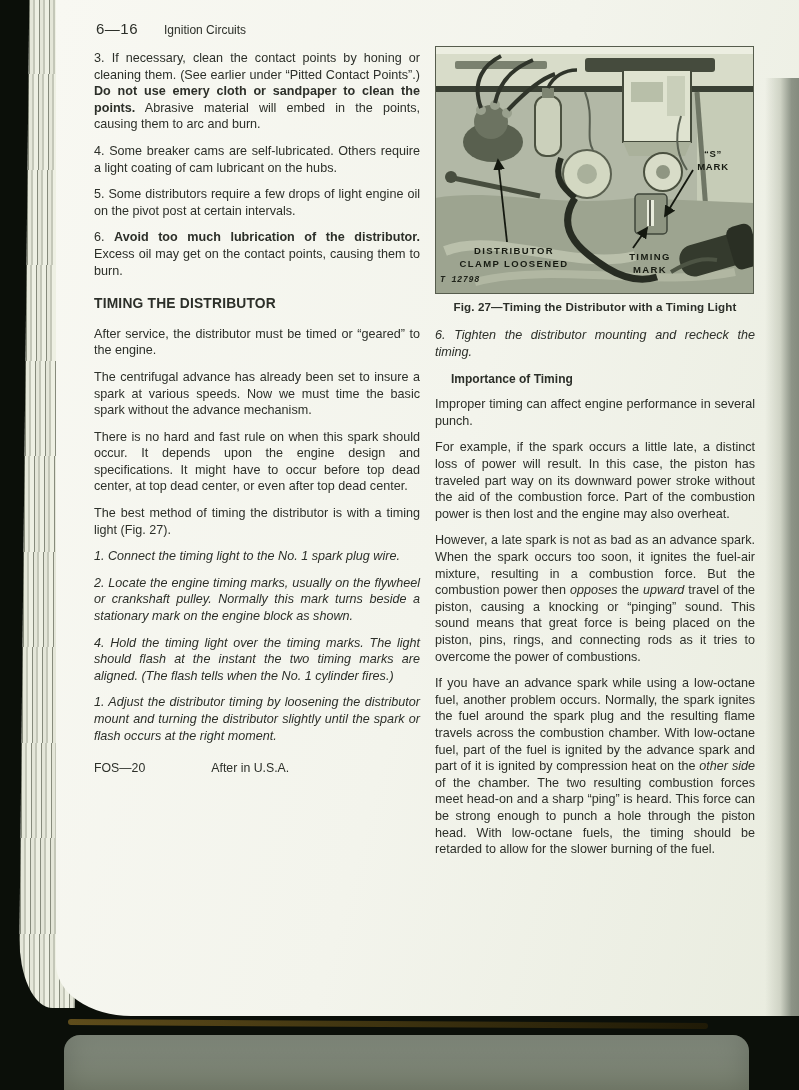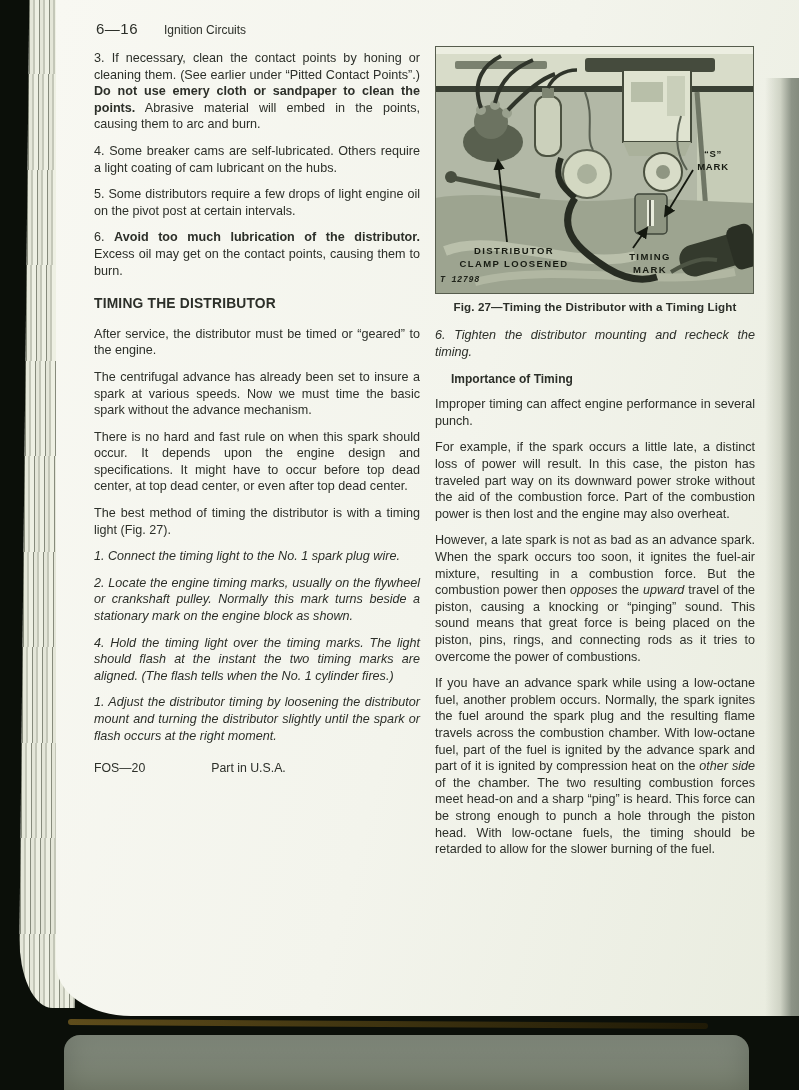--- a/index.html
+++ b/index.html
@@ -97,21 +97,21 @@
       <p>After service, the distributor must be timed or “geared” to the engine.</p>
       <p>The centrifugal advance has already been set to insure a spark at various speeds. Now we must time the basic spark without the advance mechanism.</p>
       <p>There is no hard and fast rule on when this spark should occur. It depends upon the engine design and specifications. It might have to occur before top dead center, at top dead center, or even after top dead center.</p>
       <p>The best method of timing the distributor is with a timing light (Fig. 27).</p>
       <p class="it">1. Connect the timing light to the No. 1 spark plug wire.</p>
       <p class="it">2. Locate the engine timing marks, usually on the flywheel or crankshaft pulley. Normally this mark turns beside a stationary mark on the engine block as shown.</p>
       <p class="it">4. Hold the timing light over the timing marks. The light should flash at the instant the two timing marks are aligned. (The flash tells when the No. 1 cylinder fires.)</p>
       <p class="it">1. Adjust the distributor timing by loosening the distributor mount and turning the distributor slightly until the spark or flash occurs at the right moment.</p>
 
       <div class="footer">
-        <span>FOS—20</span><span class="litho">Part in U.S.A.</span>
+        <span>FOS—20</span><span class="litho">After in U.S.A.</span>
       </div>
     </div>
 
     <div class="col right">
       <figure>
         <div class="photo">
           <svg viewBox="0 0 319 248" width="319" height="248" aria-hidden="true">
             <defs>
               <marker id="ah" viewBox="0 0 10 10" refX="8.5" refY="5" markerWidth="6.5" markerHeight="6.5" orient="auto-start-reverse">
                 <path d="M0,0 L10,5 L0,10 z" fill="#14180f"></path>

